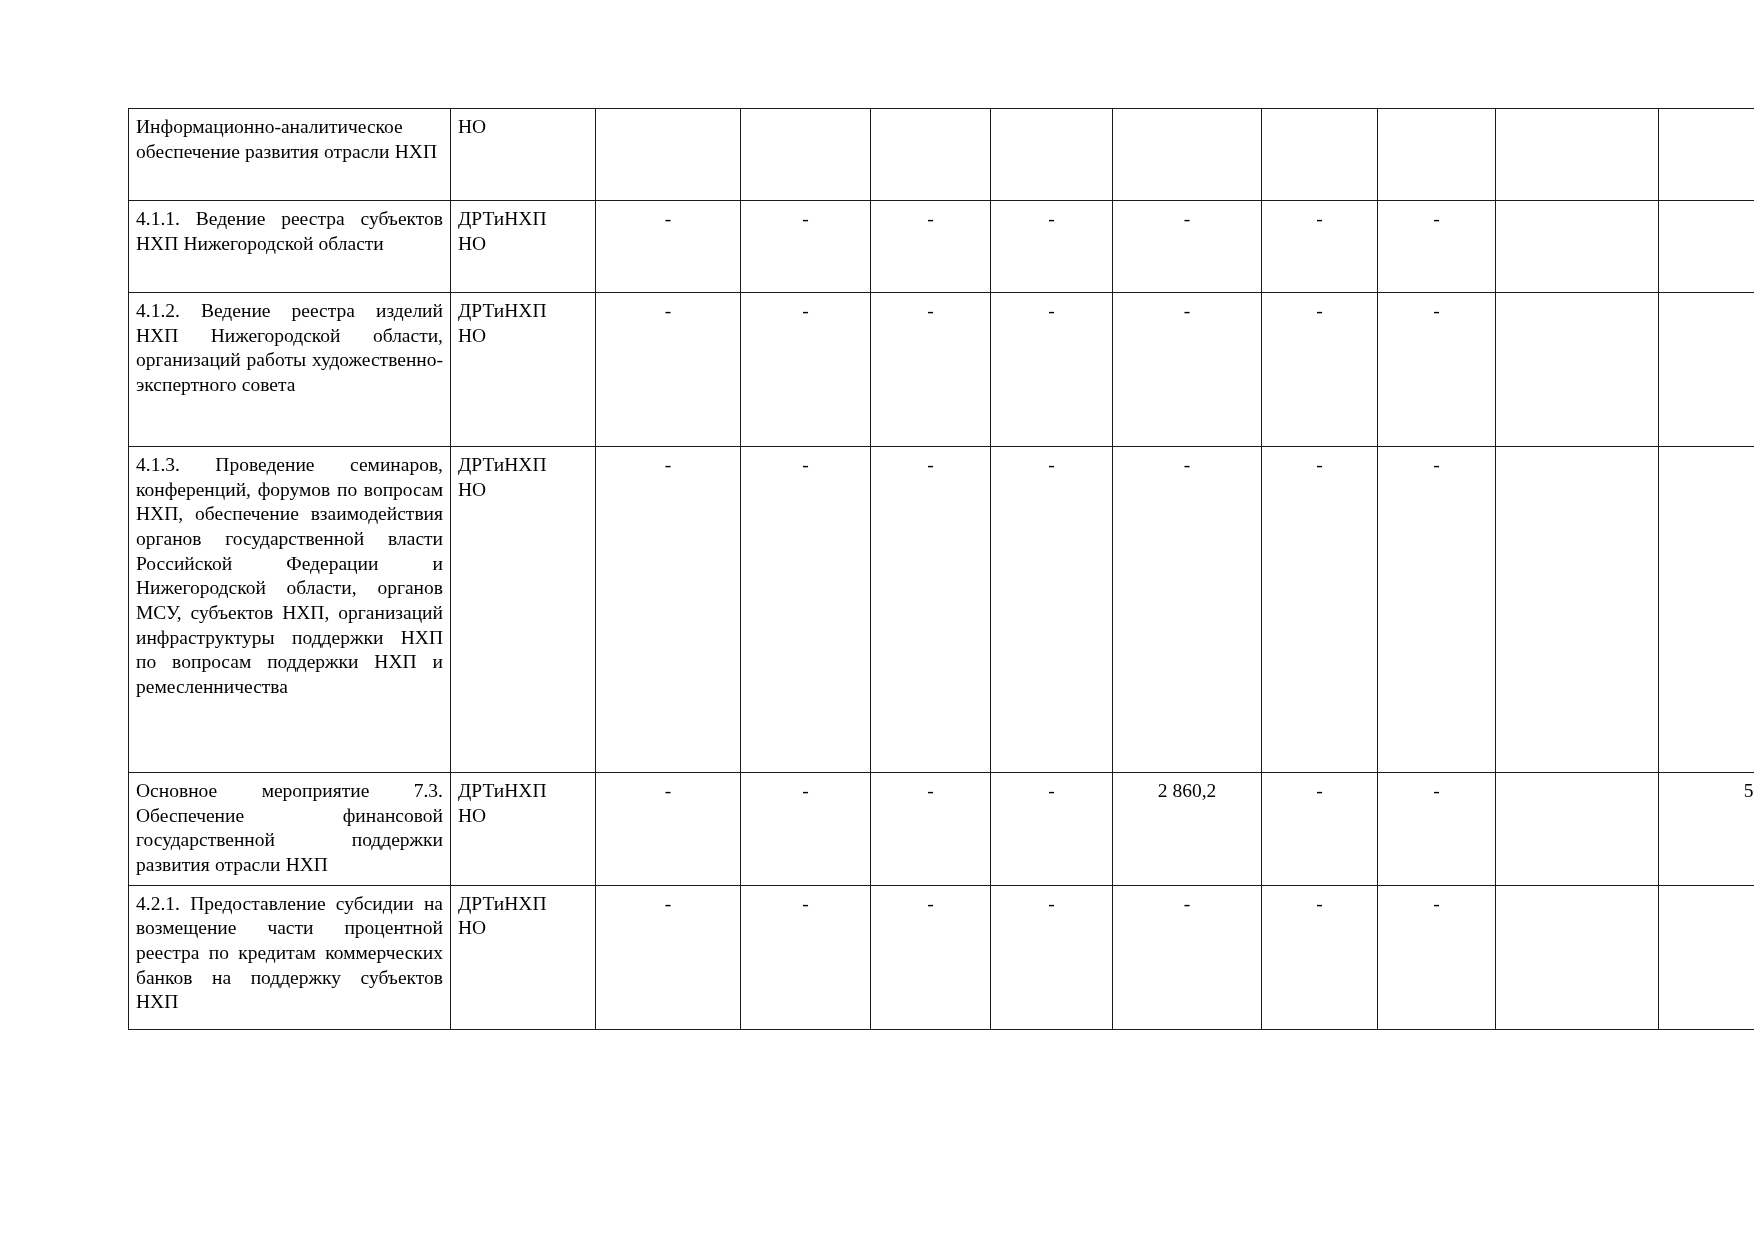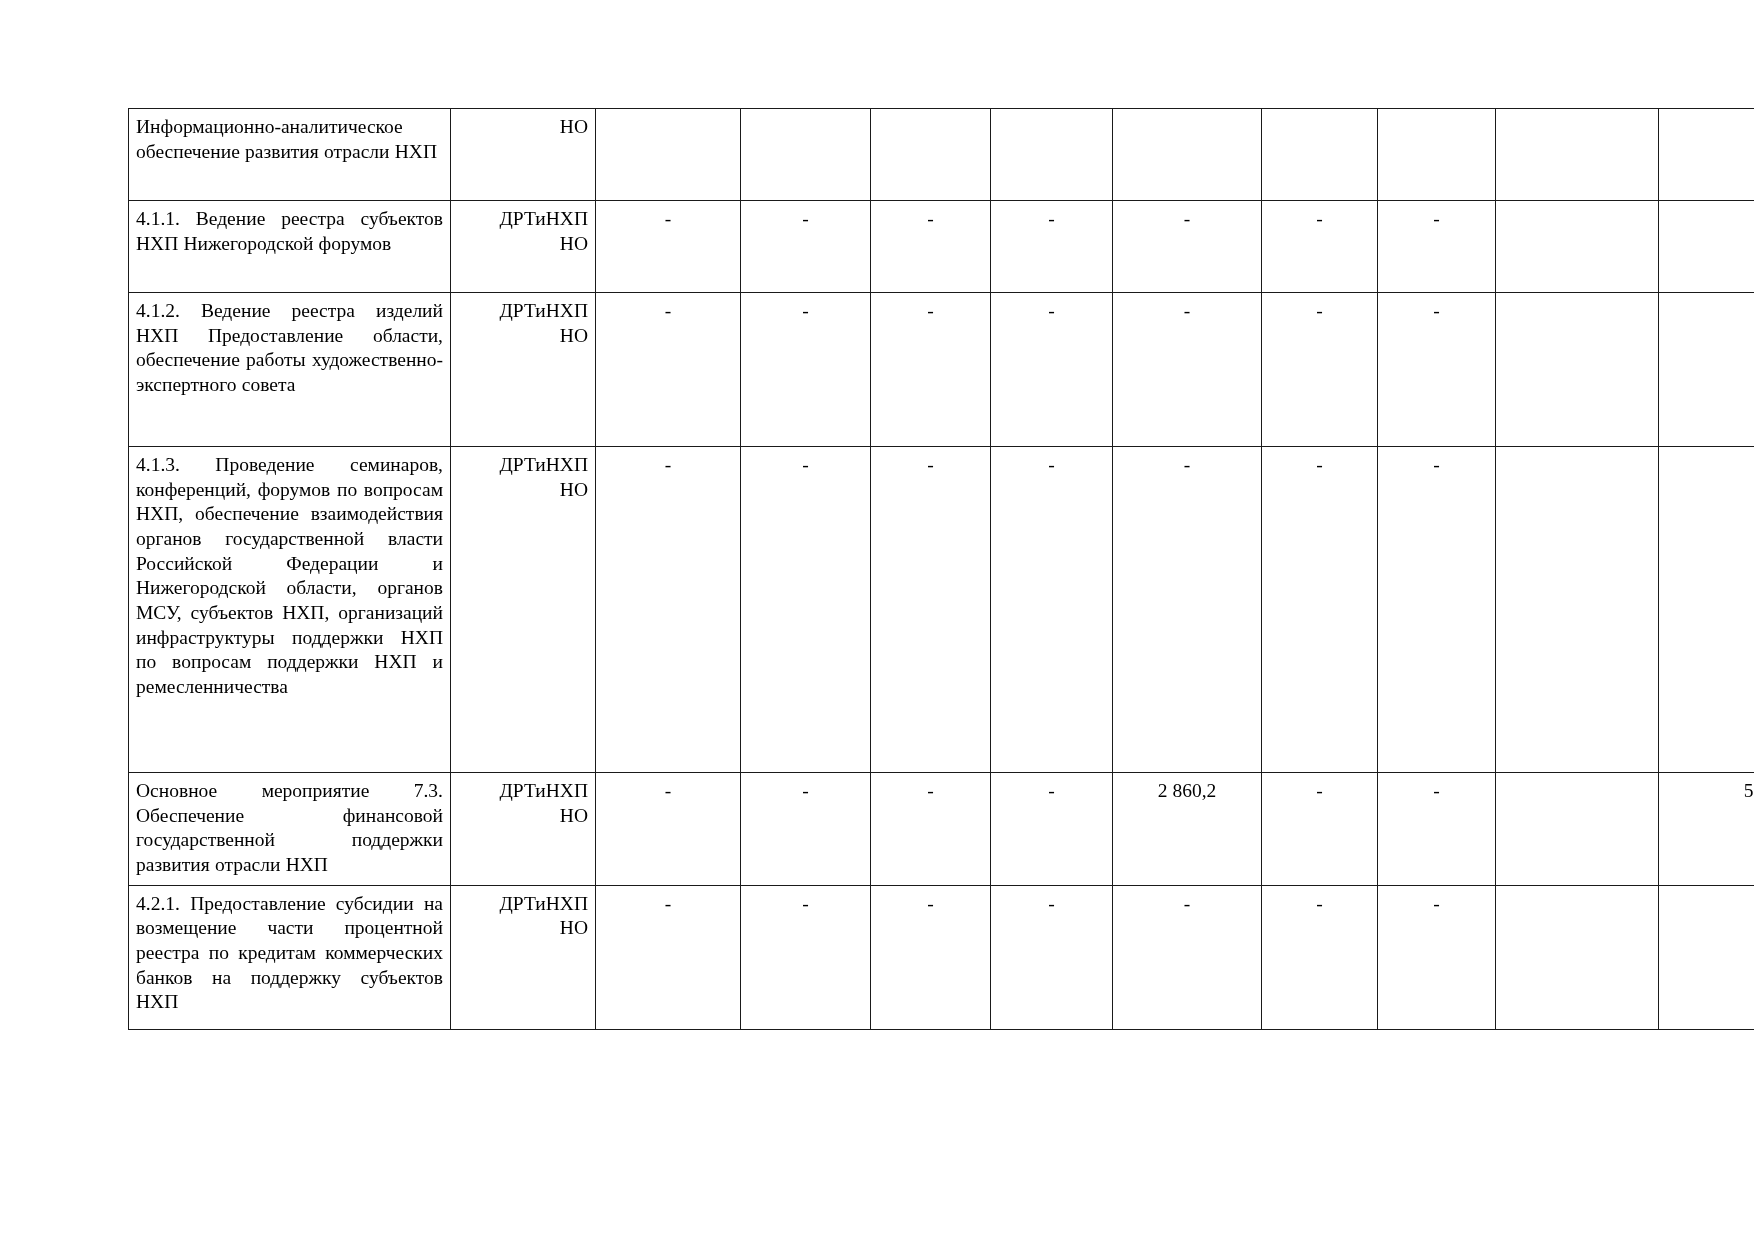--- a/index.html
+++ b/index.html
@@ -66,21 +66,21 @@
   
   .cell-name {
     text-align: justify;
     text-align-last: left;
     hyphens: none;
     word-spacing: 0.02em;
     margin-left: 32px;
   }
 
   .cell-org {
-    text-align: right;
+    text-align: left;
     white-space: pre-line;
   }
 
   .cell-val {
     text-align: center;
     white-space: nowrap;
   }
 
   
   tr.r-head td      { height: 78px; }
@@ -119,36 +119,36 @@
           <td class="cell-val"></td>
           <td class="cell-val"></td>
           <td class="cell-val"></td>
           <td class="cell-val"></td>
           <td class="cell-val"></td>
           <td class="cell-val"></td>
           <td class="cell-val"></td>
         </tr>
 
         <tr class="r-411">
-          <td class="cell-name">4.1.1. Ведение реестра субъектов НХП Нижегородской форумов</td>
+          <td class="cell-name">4.1.1. Ведение реестра субъектов НХП Нижегородской области</td>
           <td class="cell-org">ДРТиНХП
 НО</td>
           <td class="cell-val">-</td>
           <td class="cell-val">-</td>
           <td class="cell-val">-</td>
           <td class="cell-val">-</td>
           <td class="cell-val">-</td>
           <td class="cell-val">-</td>
           <td class="cell-val">-</td>
           <td class="cell-val"></td>
           <td class="cell-val"></td>
         </tr>
 
         <tr class="r-412">
-          <td class="cell-name">4.1.2. Ведение реестра изделий НХП Предоставление области, обеспечение работы художественно-экспертного совета</td>
+          <td class="cell-name">4.1.2. Ведение реестра изделий НХП Нижегородской области, организаций работы художественно-экспертного совета</td>
           <td class="cell-org">ДРТиНХП
 НО</td>
           <td class="cell-val">-</td>
           <td class="cell-val">-</td>
           <td class="cell-val">-</td>
           <td class="cell-val">-</td>
           <td class="cell-val">-</td>
           <td class="cell-val">-</td>
           <td class="cell-val">-</td>
           <td class="cell-val"></td>

